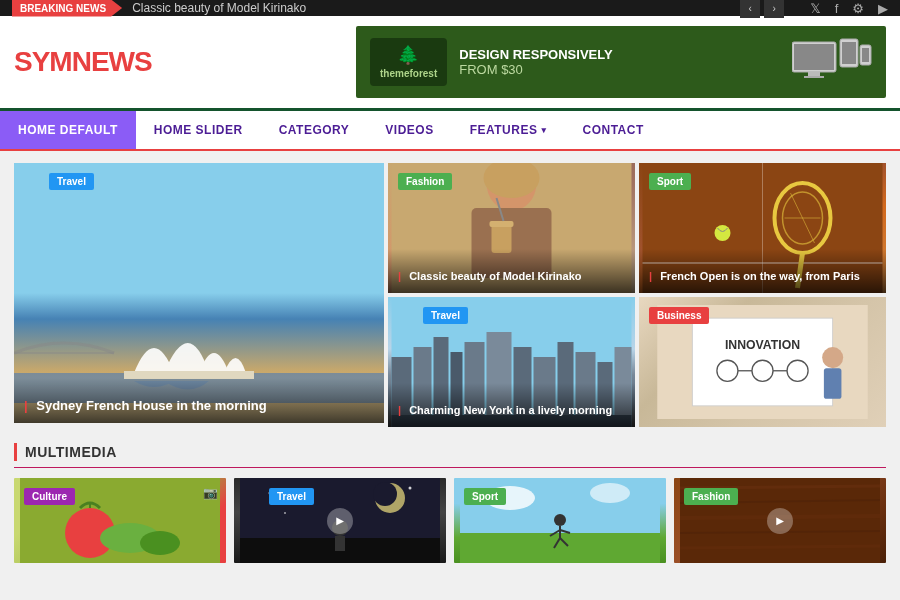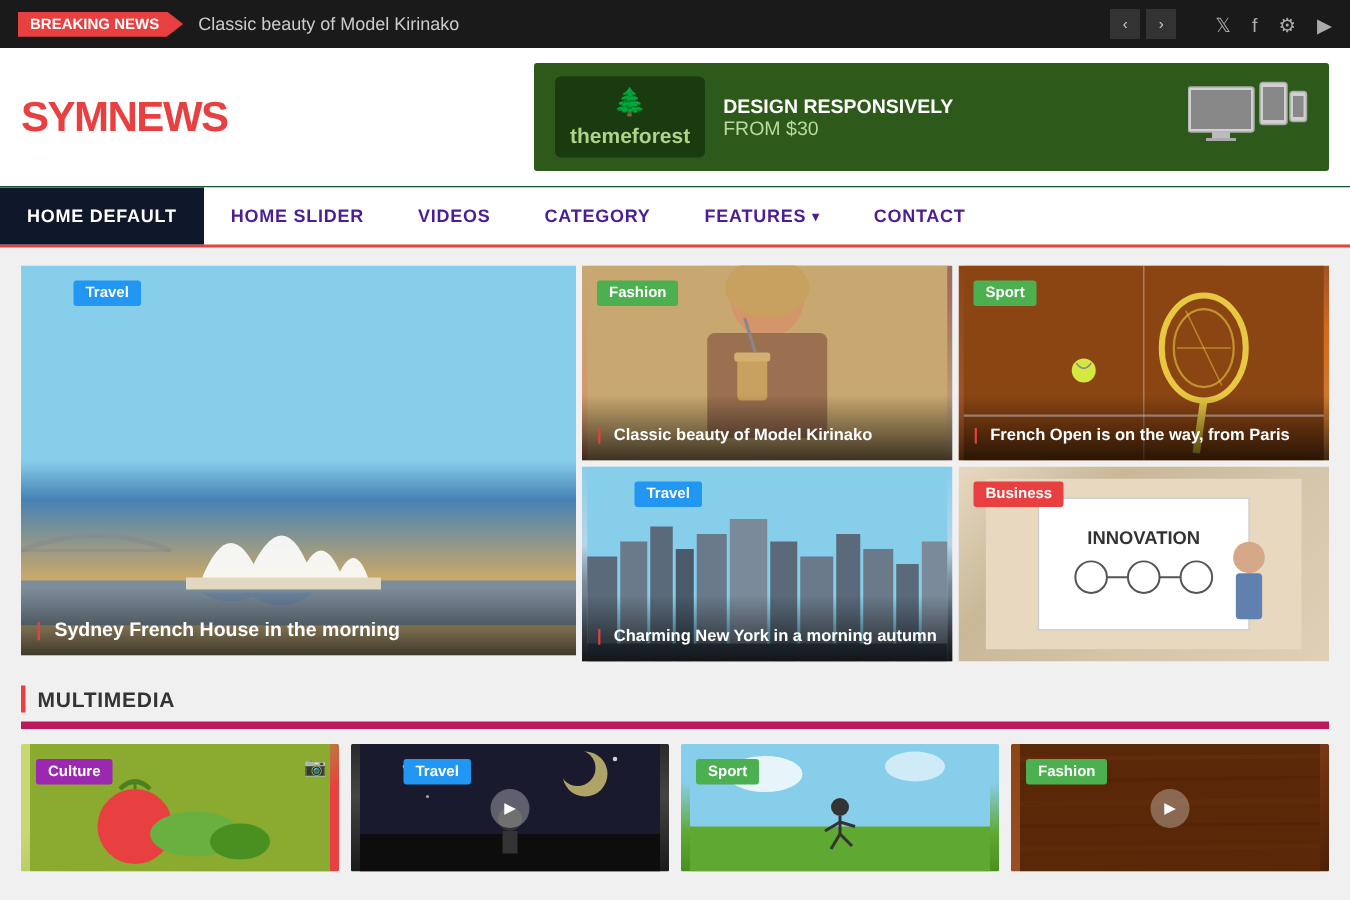--- a/index.html
+++ b/index.html
@@ -4,21 +4,21 @@
   <style>
     * { margin: 0; padding: 0; box-sizing: border-box; }
     body { font-family: Arial, sans-serif; background: #f0f0f0; width: 900px; overflow-x: hidden; }
 
     
     .breaking-bar {
       background: #1a1a1a;
       display: flex;
       align-items: center;
       padding: 0 12px;
-      height: 32px;
+      height: 16px;
       gap: 10px;
     }
     .breaking-label {
       background: #e84040;
       color: white;
       font-size: 10px;
       font-weight: bold;
       padding: 3px 8px;
       clip-path: polygon(0 0, 90% 0, 100% 50%, 90% 100%, 0 100%);
       padding-right: 16px;
@@ -53,21 +53,21 @@
       cursor: pointer;
     }
 
     
     .header {
       background: white;
       display: flex;
       align-items: center;
       padding: 10px 14px;
       gap: 20px;
-      border-bottom: 1px solid #14532d;
+      border-bottom: 3px solid #14532d;
     }
     .logo {
       font-size: 28px;
       font-weight: 900;
       letter-spacing: -1px;
       color: #111;
     }
     .logo span {
       color: #e84040;
     }
@@ -129,21 +129,21 @@
       color: #4c1d95;
       cursor: pointer;
       text-transform: uppercase;
       letter-spacing: 0.5px;
       white-space: nowrap;
       display: flex;
       align-items: center;
       gap: 4px;
     }
     .nav-item.active {
-      background: #0f172a;
+      background: #8b5cf6;
       color: white;
     }
     .dropdown-arrow {
       font-size: 9px;
     }
 
     
     .main-content {
       padding: 12px 14px;
     }
@@ -241,21 +241,21 @@
       line-height: 1.3;
     }
 
     
     .section-header {
       display: flex;
       align-items: center;
       gap: 8px;
       margin-bottom: 10px;
       padding-bottom: 6px;
-      border-bottom: 5px solid #be185d;
+      border-bottom: 1px solid #be185d;
     }
     .section-bar {
       width: 3px; height: 18px;
       background: #e84040;
     }
     .section-title {
       font-size: 14px;
       font-weight: bold;
       color: #333;
       text-transform: uppercase;
@@ -335,21 +335,21 @@
   </div>
 </div>
 
 <div class="header">
   <div class="logo">
     <span>SYM</span><span style="color:#e84040">NEWS</span>
   </div>
   <div class="ad-banner">
     <div class="ad-logo">
       <div class="tf-icon">🌲</div>
-      <div style="font-size:14px;color:#aed48a">themeforest</div>
+      <div style="font-size:10px;color:#aed48a">themeforest</div>
     </div>
     <div class="ad-text">
       <div class="ad-title">DESIGN RESPONSIVELY</div>
       <div class="ad-sub">FROM $30</div>
     </div>
     <div class="ad-devices">
       <svg width="80" height="50" viewBox="0 0 80 50">
 
         <rect x="0" y="5" width="44" height="30" rx="2" fill="#d0d0d0" stroke="#aaa" stroke-width="1"></rect>
         <rect x="2" y="7" width="40" height="26" fill="#888"></rect>
@@ -362,22 +362,22 @@
         <rect x="68" y="8" width="11" height="20" rx="2" fill="#d0d0d0" stroke="#aaa" stroke-width="1"></rect>
         <rect x="70" y="11" width="7" height="14" fill="#888"></rect>
       </svg>
     </div>
   </div>
 </div>
 
 <nav class="nav">
   <div class="nav-item active">HOME DEFAULT</div>
   <div class="nav-item">HOME SLIDER</div>
+  <div class="nav-item">CATEGORY</div>
   <div class="nav-item">VIDEOS</div>
-  <div class="nav-item">CATEGORY</div>
   <div class="nav-item">
     <span>FEATURES</span>
     <span class="dropdown-arrow">▾</span>
   </div>
   <div class="nav-item">CONTACT</div>
 </nav>
 
 <div class="main-content">
 
   <div class="featured-grid">
@@ -477,21 +477,21 @@
             <rect x="166" y="45" width="16" height="85" fill="#5a6a7a"></rect>
             <rect x="184" y="55" width="20" height="75" fill="#6a7a8a"></rect>
             <rect x="206" y="65" width="15" height="65" fill="#5a6a7a"></rect>
             <rect x="223" y="50" width="17" height="80" fill="#7a8a9a"></rect>
 
             <rect x="0" y="118" width="240" height="12" fill="#3a4a5a"></rect>
           </svg>
         </div>
         <div class="category-badge badge-travel">Travel</div>
         <div class="caption-overlay caption-small">
-          <span>Charming New York in a morning autumn</span>
+          <span>Charming New York in a lively morning</span>
         </div>
       </div>
 
       <div class="featured-sub" style="height:130px;">
         <div class="business-bg">
           <svg width="100%" height="100%" viewBox="0 0 240 130">
             <rect width="240" height="130" fill="#e8d8c0"></rect>
 
             <rect x="40" y="15" width="160" height="100" fill="white" stroke="#ccc" stroke-width="1"></rect>
 

